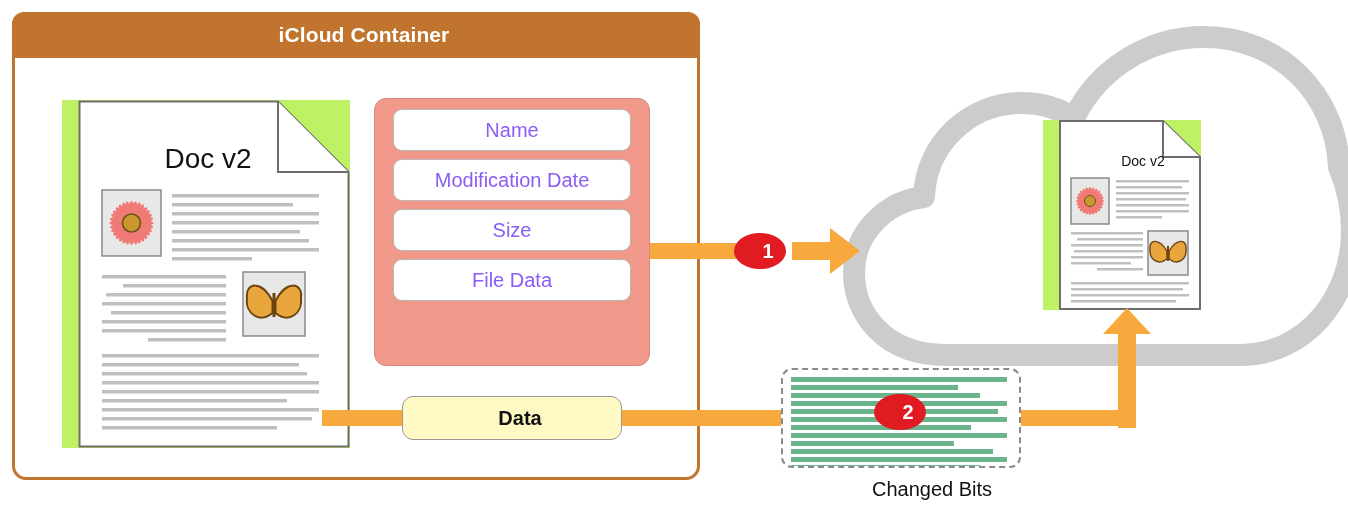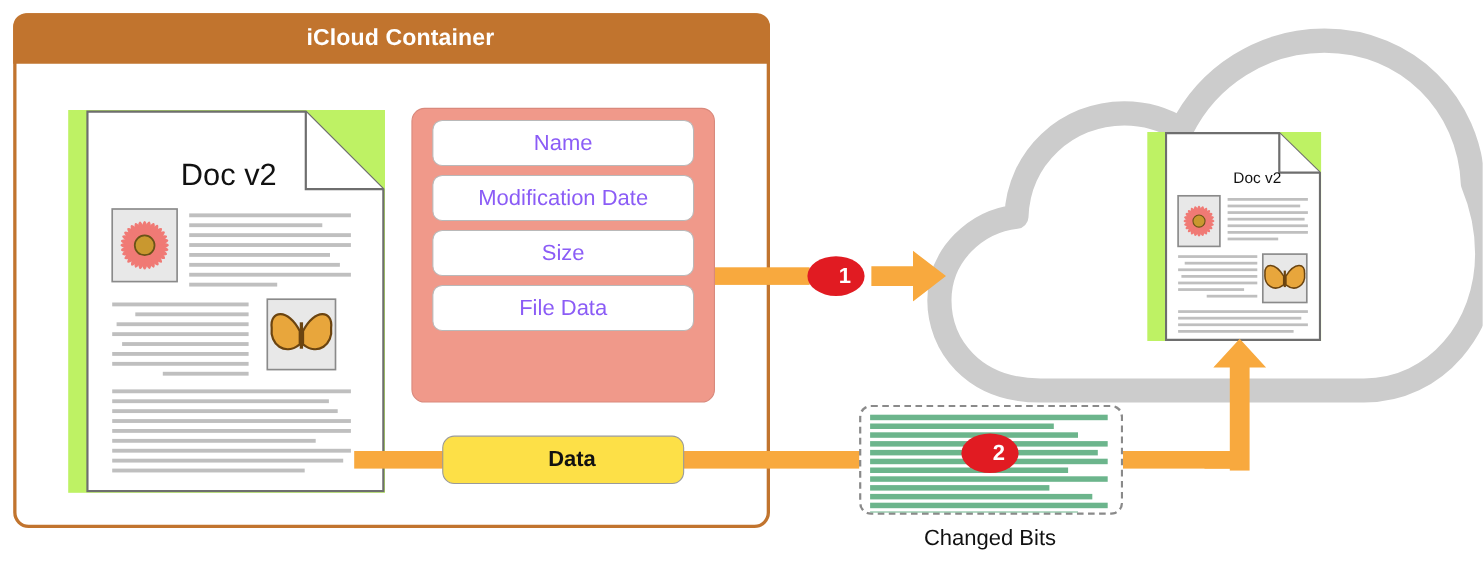--- a/index.html
+++ b/index.html
@@ -91,21 +91,21 @@
     box-sizing: border-box;
   }
   .meta-field:last-child { margin-bottom: 0; }
 
   
   #data-pill {
     left: 402px;
     top: 396px;
     width: 220px;
     height: 44px;
-    background: #fde047;
+    background: #fef9c3;
     border: 1px solid #9A9A9A;
     border-radius: 11px;
     box-sizing: border-box;
     display: flex;
     align-items: center;
     justify-content: center;
     font-size: 20px;
     font-weight: bold;
     color: #111111;
   }
@@ -147,21 +147,21 @@
     padding: 7px 8px;
     overflow: hidden;
   }
   .bit-line {
     height: 5px;
     background: #6CB58C;
     margin-bottom: 3px;
     border-radius: 0;
   }
   #changed-bits-label {
-    left: 764px;
+    left: 796px;
     top: 478px;
     width: 240px;
     text-align: center;
     font-size: 20px;
     color: #111111;
   }
 
   
   #cloud-wrap { left: 820px; top: 25px; width: 528px; height: 345px; }
 

